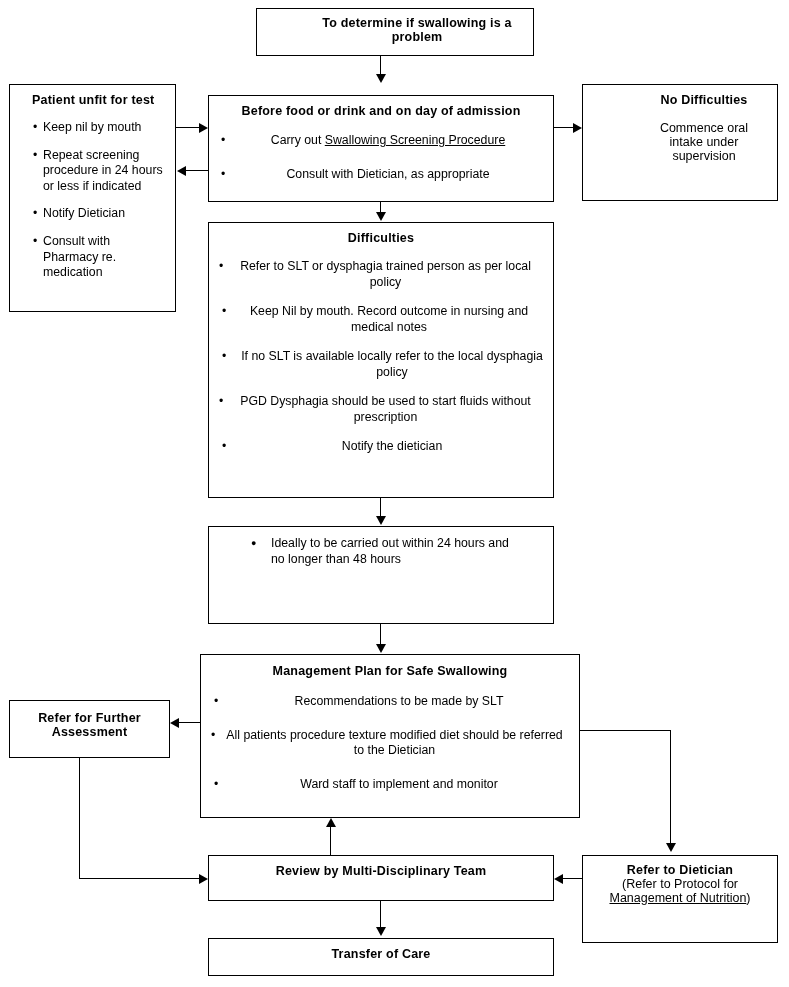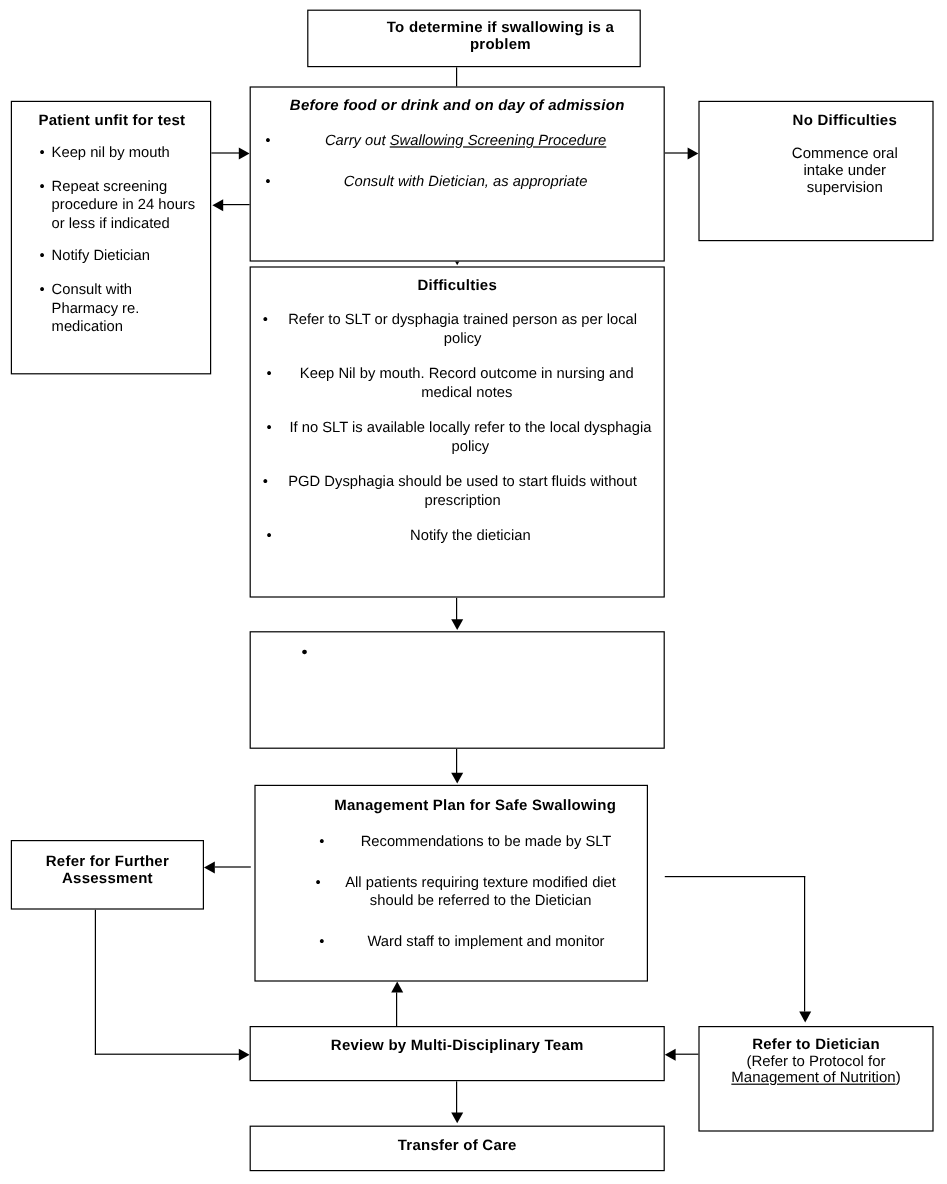--- a/index.html
+++ b/index.html
@@ -147,21 +147,21 @@
           <span>Notify Dietician</span>
         </li>
         <li>
           <span class="bul">•</span>
           <span>Consult with Pharmacy re. medication</span>
         </li>
       </ul>
     </div>
   </div>
 
-  <div class="box" style="left:208px; top:72px; width:346px; height:146px;font-style:italic;">
+  <div class="box" style="left:208px; top:95px; width:346px; height:107px;">
     <div class="box-inner" style="padding:8px 10px;">
       <div class="box-title" style="margin-bottom:15px;">Before food or drink and on day of admission</div>
       <ul class="blist">
         <li style="margin-bottom:18px;">
           <span class="bul">•</span>
           <span>Carry out </span><span class="u">Swallowing Screening Procedure</span>
         </li>
         <li>
           <span class="bul">•</span>
           <span>Consult with Dietician, as appropriate</span>
@@ -203,36 +203,37 @@
         </li>
       </ul>
     </div>
   </div>
 
   <div class="box" style="left:208px; top:526px; width:346px; height:98px;">
     <div class="box-inner" style="padding:9px 10px;">
       <ul class="blist">
         <li style="padding-left:52px; text-align:left; padding-right:20px;">
           <span class="bul" style="left:32px; font-size:9px;">●</span>
-        </li>
-      </ul>
-    </div>
-  </div>
-
-  <div class="box" style="left:212px; top:654px; width:328px; height:164px;padding-left:40px;">
+          <span>Ideally to be carried out within 24 hours and no longer than 48 hours</span>
+        </li>
+      </ul>
+    </div>
+  </div>
+
+  <div class="box" style="left:200px; top:654px; width:380px; height:164px;">
     <div class="box-inner" style="padding:9px 10px;">
       <div class="box-title" style="margin-bottom:16px;">Management Plan for Safe Swallowing</div>
       <ul class="blist">
         <li style="padding-left:18px; margin-bottom:18px;">
           <span class="bul" style="left:3px;">•</span>
           <span>Recommendations to be made by SLT</span>
         </li>
         <li style="padding-left:9px; margin-bottom:18px;">
           <span class="bul" style="left:0;">•</span>
-          <span>All patients requiring texture modified diet should be referred to the Dietician</span>
+          <span>All patients procedure texture modified diet should be referred to the Dietician</span>
         </li>
         <li style="padding-left:18px;">
           <span class="bul" style="left:3px;">•</span>
           <span>Ward staff to implement and monitor</span>
         </li>
       </ul>
     </div>
   </div>
 
   <div class="box" style="left:9px; top:700px; width:161px; height:58px;">

